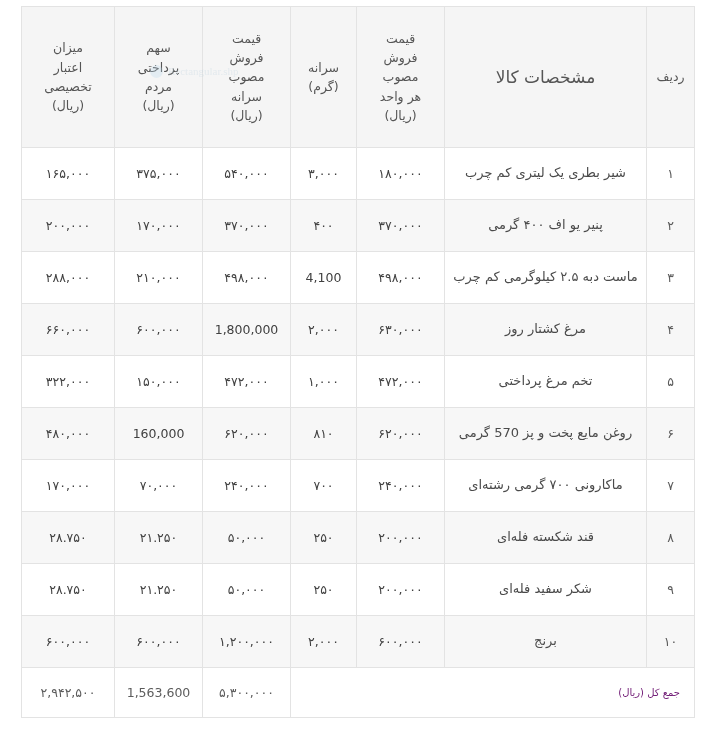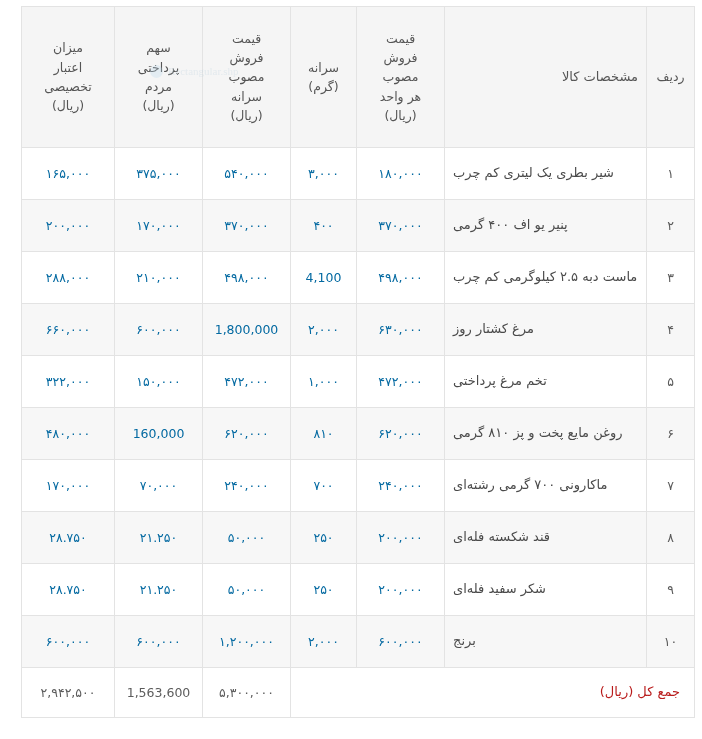--- a/index.html
+++ b/index.html
@@ -46,22 +46,22 @@
 
   
   thead th {
     background: #f5f5f5;
     font-size: 12.5px;
     color: #4f4f4f;
     height: 140px;
     border-color: #e0e0e0;
   }
   thead th.col-name {
-    font-size: 13px;
-    text-align: right;
+    font-size: 17px;
+    text-align: center;
   }
   thead th .hline { display: block; }
 
   
   col.c-index   { width: 48px; }
   col.c-name    { width: 202px; }
   col.c-unit    { width: 88px; }
   col.c-percap  { width: 66px; }
   col.c-percapp { width: 88px; }
   col.c-people  { width: 88px; }
@@ -71,35 +71,35 @@
   tbody tr { height: 52px; }
   tbody tr.even td { background: #f7f7f7; }
   tbody tr.odd  td { background: #ffffff; }
 
   tbody td {
     font-size: 12.5px;
   }
   tbody td.cell-index { font-size: 12.5px; color: #5a5a5a; }
   tbody td.cell-name {
     font-size: 13px;
-    text-align: left;
+    text-align: center;
     color: #4a4a4a;
     letter-spacing: 0;
   }
   tbody td.cell-num {
     font-size: 12.5px;
-    color: #0369a1;
+    color: #404040;
   }
 
   
   tr.total-row { height: 50px; }
   tr.total-row td {
     background: #ffffff;
-    font-size: 13px;
-    color: #b91c1c;
+    font-size: 10px;
+    color: #701a75;
   }
   tr.total-row td.total-label {
     text-align: right;
     padding-right: 14px;
   }
   tr.total-row td.total-num {
     font-size: 12.5px;
     color: #5c5c5c;
     text-align: center;
   }
@@ -230,21 +230,21 @@
           <td class="cell-index">۵</td>
           <td class="cell-name">تخم مرغ پرداختی</td>
           <td class="cell-num">۴۷۲,۰۰۰</td>
           <td class="cell-num">۱,۰۰۰</td>
           <td class="cell-num">۴۷۲,۰۰۰</td>
           <td class="cell-num">۱۵۰,۰۰۰</td>
           <td class="cell-num">۳۲۲,۰۰۰</td>
         </tr>
         <tr class="even">
           <td class="cell-index">۶</td>
-          <td class="cell-name">روغن مایع پخت و پز ۸۱۰ گرمی</td>
+          <td class="cell-name">روغن مایع پخت و پز 570 گرمی</td>
           <td class="cell-num">۶۲۰,۰۰۰</td>
           <td class="cell-num">۸۱۰</td>
           <td class="cell-num">۶۲۰,۰۰۰</td>
           <td class="cell-num">160,000</td>
           <td class="cell-num">۴۸۰,۰۰۰</td>
         </tr>
         <tr class="odd">
           <td class="cell-index">۷</td>
           <td class="cell-name">ماکارونی ۷۰۰ گرمی رشته‌ای</td>
           <td class="cell-num">۲۴۰,۰۰۰</td>

